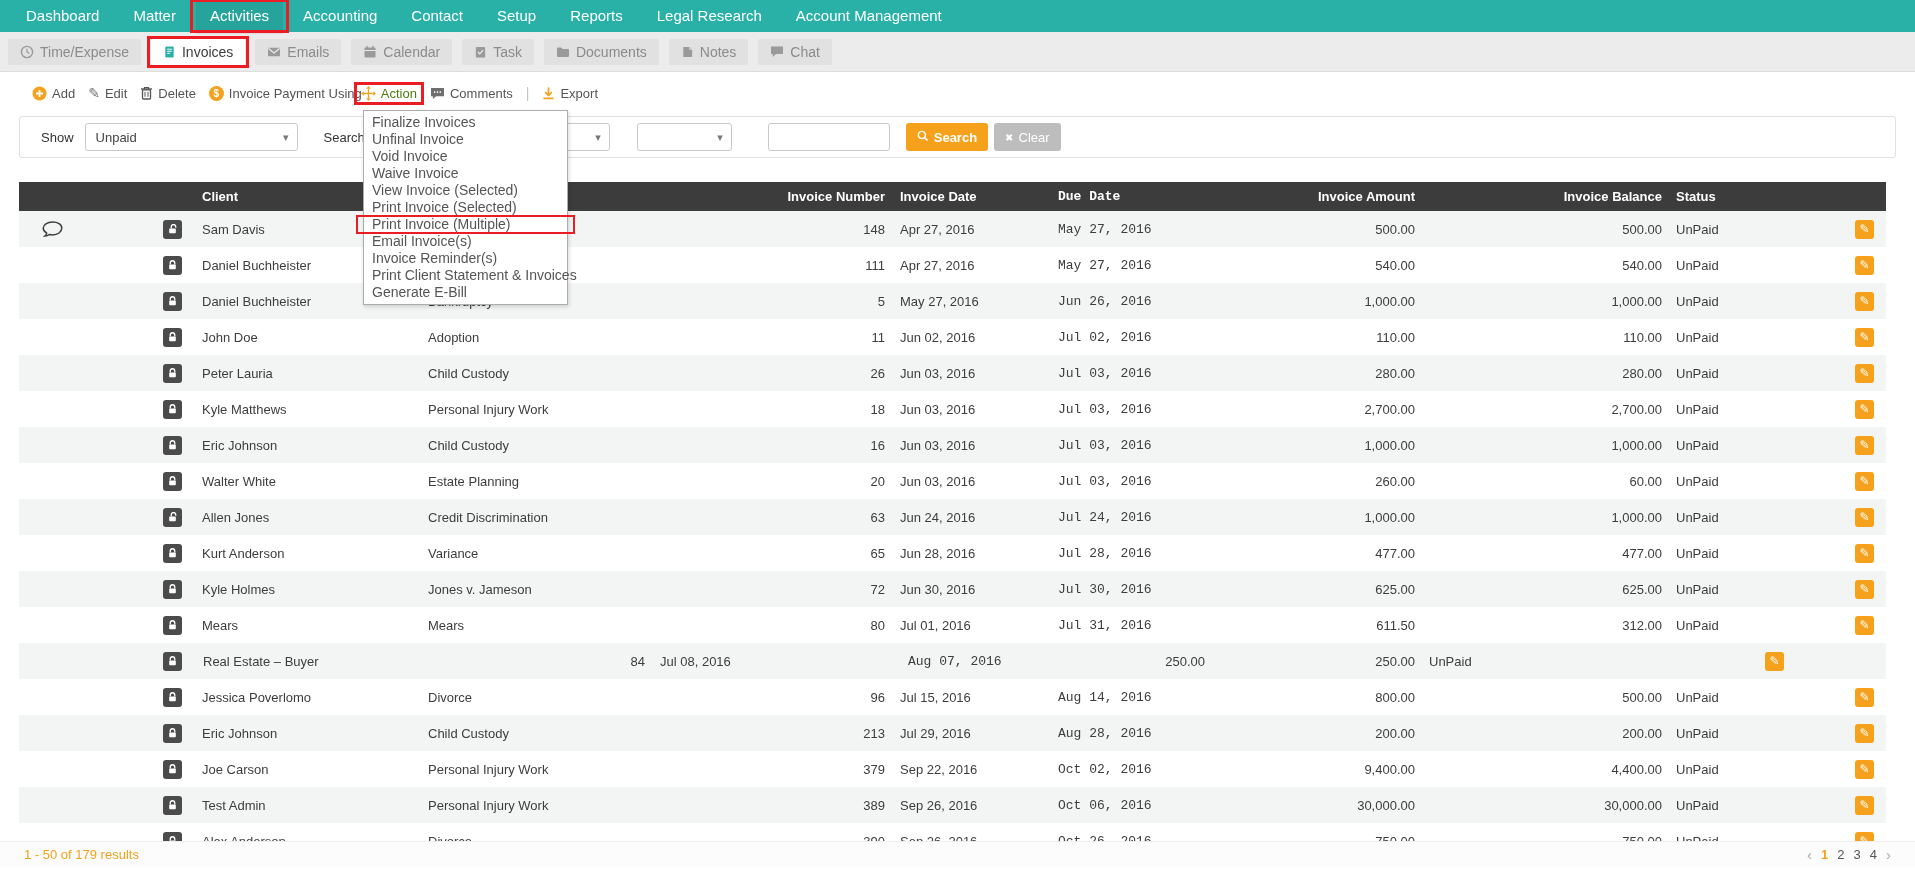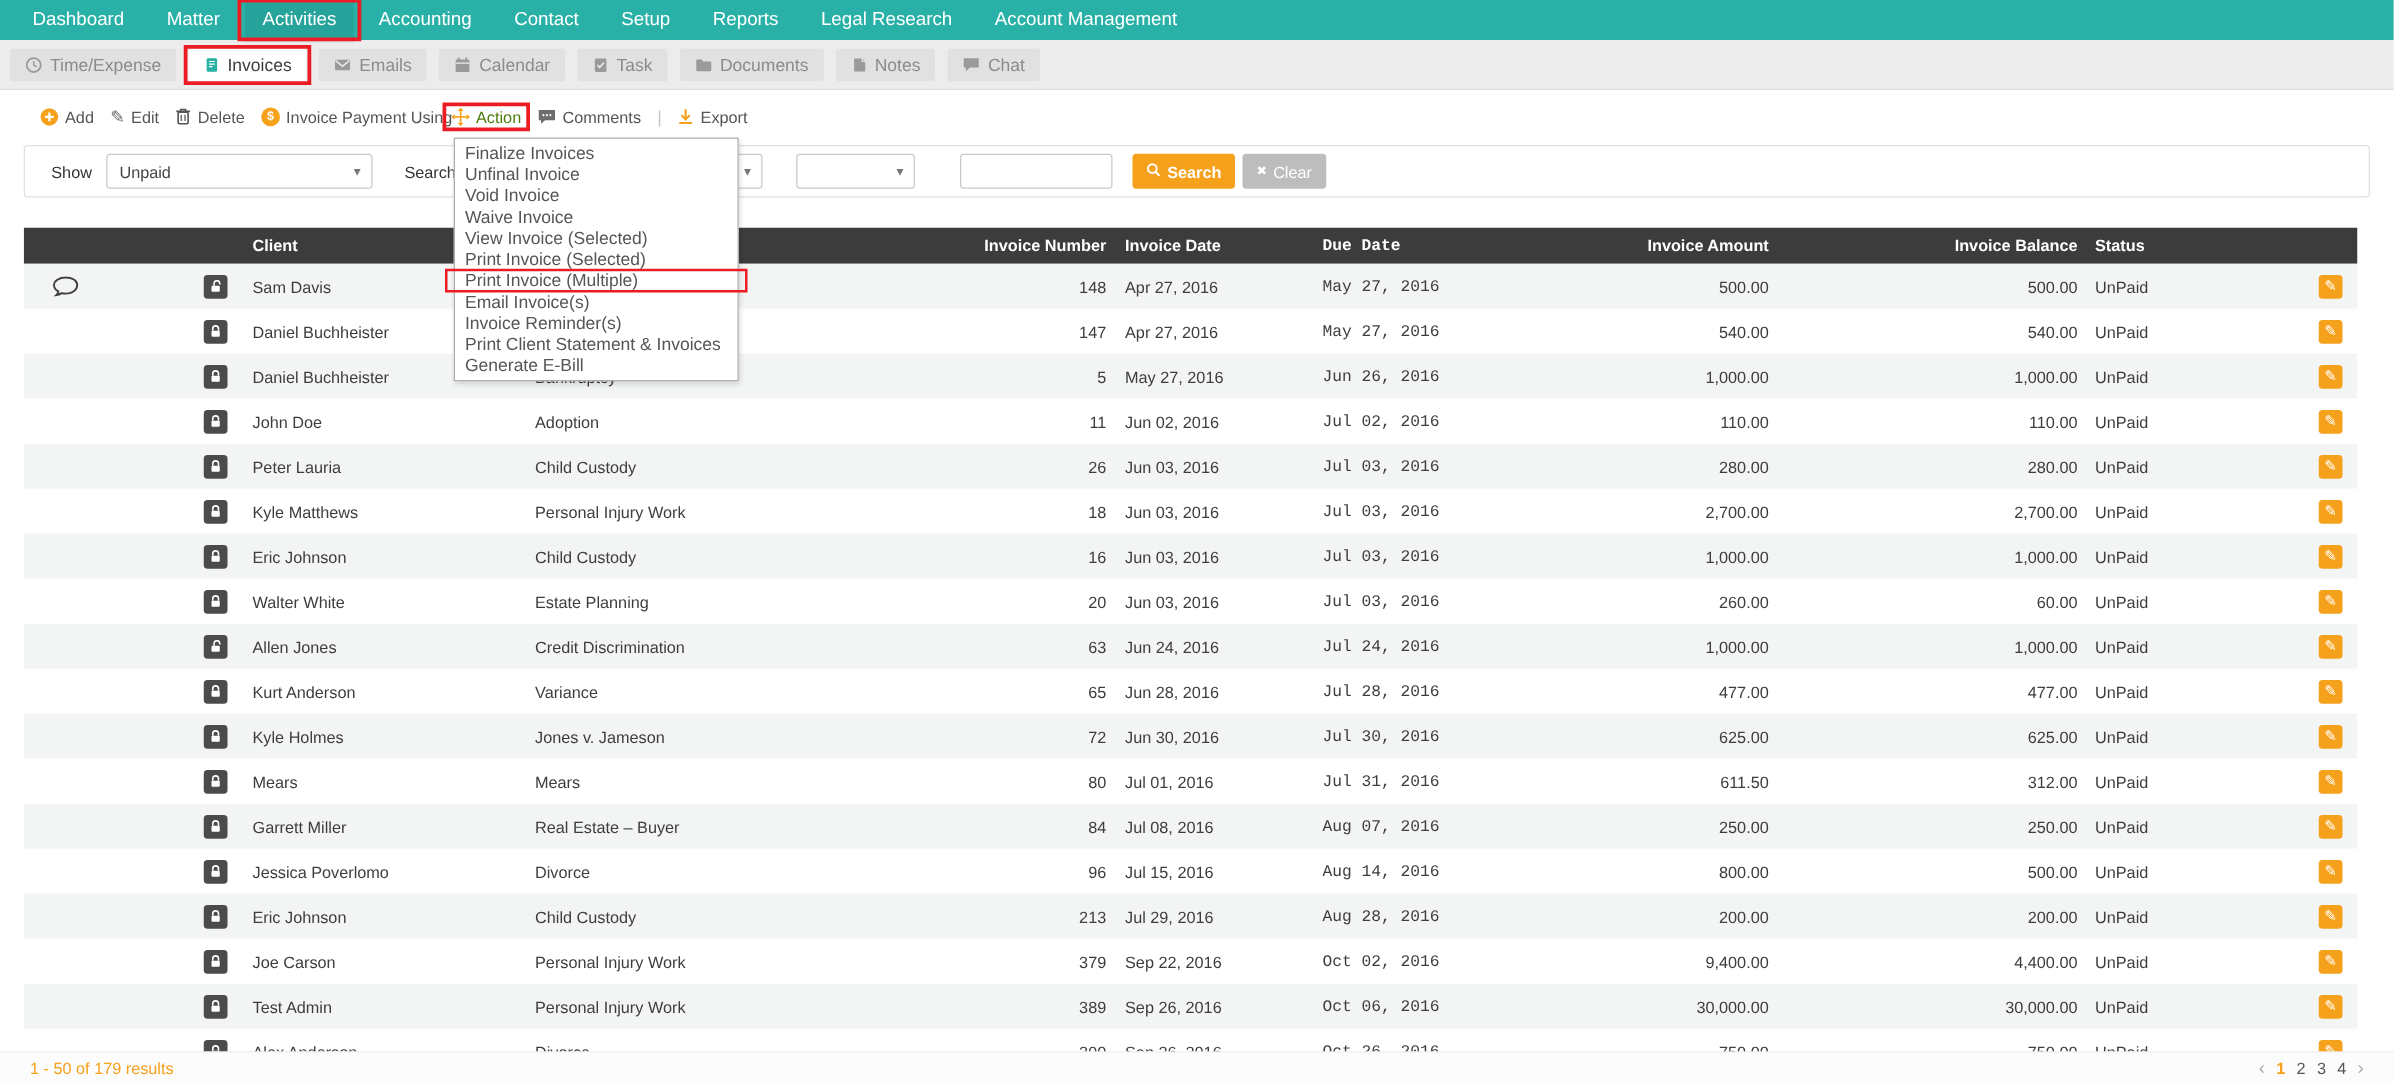--- a/index.html
+++ b/index.html
@@ -73,21 +73,21 @@
 
   
   .statusbar { height:26px; display:flex; align-items:center; justify-content:space-between; padding:0 24px; background:#fcfcfc; border-top:1px solid #eee; }
   .results-text { color:#f5a11c; font-size:13px; }
   .pagination { display:flex; align-items:center; gap:9px; font-size:13px; }
   .page-chevron { color:#aaa; font-size:15px; cursor:pointer; }
   .page-num { color:#555; cursor:pointer; }
   .page-num.active { color:#f5a11c; font-weight:bold; }
 
   
-  .action-menu { position:absolute; left:363px; top:110px; width:228px; background:#fff; border:1px solid #adadad; box-shadow:1px 2px 4px rgba(0,0,0,0.15); z-index:30; padding:3px 0; }
+  .action-menu { position:absolute; left:363px; top:110px; width:205px; background:#fff; border:1px solid #adadad; box-shadow:1px 2px 4px rgba(0,0,0,0.15); z-index:30; padding:3px 0; }
   .menu-item { height:17px; line-height:17px; padding:0 8px; font-size:14px; color:#555; cursor:pointer; white-space:nowrap; position:relative; }
 
   
   .ann { position:absolute; border:3px solid #eb1c24; pointer-events:none; z-index:40; }
   .ann-nav { left:-6px; right:-6px; top:1px; bottom:1px; }
   .ann-tab { left:-4px; right:-4px; top:-3px; bottom:-3px; }
   .ann-action { left:-7px; right:-7px; top:-4px; bottom:-4px; }
   .ann-menu { left:-8px; right:-8px; top:-1px; bottom:-1px; border-width:2px; }
 </style>
 </head>
@@ -338,21 +338,21 @@
       <span class="lock-badge">
         <svg width="11" height="11" viewBox="0 0 12 12">
           <path class="shk-closed" d="M3.5 5V3.3a2.5 2.5 0 0 1 5 0V5" fill="none" stroke="#fff" stroke-width="1.4"></path>
           <path class="shk-open" d="M4.6 5V3.1a2.5 2.5 0 0 1 5-.1V4" fill="none" stroke="#fff" stroke-width="1.4"></path>
           <rect x="2.4" y="5" width="7.2" height="5.2" rx="0.9" fill="#fff"></rect>
         </svg>
       </span>
     </div>
     <div class="cell c-client">Daniel Buchheister</div>
     <div class="cell c-matter"></div>
-    <div class="cell c-invnum">147</div>
+    <div class="cell c-invnum">111</div>
     <div class="cell c-invdate">Apr 27, 2016</div>
     <div class="cell c-duedate">May 27, 2016</div>
     <div class="cell c-amount">540.00</div>
     <div class="cell c-balance">540.00</div>
     <div class="cell c-status">UnPaid</div>
     <div class="cell c-edit">
       <span class="edit-badge">✎</span>
     </div>
   </div>
 
@@ -666,21 +666,20 @@
     </div>
     <div class="cell c-lock">
       <span class="lock-badge">
         <svg width="11" height="11" viewBox="0 0 12 12">
           <path class="shk-closed" d="M3.5 5V3.3a2.5 2.5 0 0 1 5 0V5" fill="none" stroke="#fff" stroke-width="1.4"></path>
           <path class="shk-open" d="M4.6 5V3.1a2.5 2.5 0 0 1 5-.1V4" fill="none" stroke="#fff" stroke-width="1.4"></path>
           <rect x="2.4" y="5" width="7.2" height="5.2" rx="0.9" fill="#fff"></rect>
         </svg>
       </span>
     </div>
-    <div class="cell c-client">Garrett Miller</div>
     <div class="cell c-matter">Real Estate – Buyer</div>
     <div class="cell c-invnum">84</div>
     <div class="cell c-invdate">Jul 08, 2016</div>
     <div class="cell c-duedate">Aug 07, 2016</div>
     <div class="cell c-amount">250.00</div>
     <div class="cell c-balance">250.00</div>
     <div class="cell c-status">UnPaid</div>
     <div class="cell c-edit">
       <span class="edit-badge">✎</span>
     </div>

